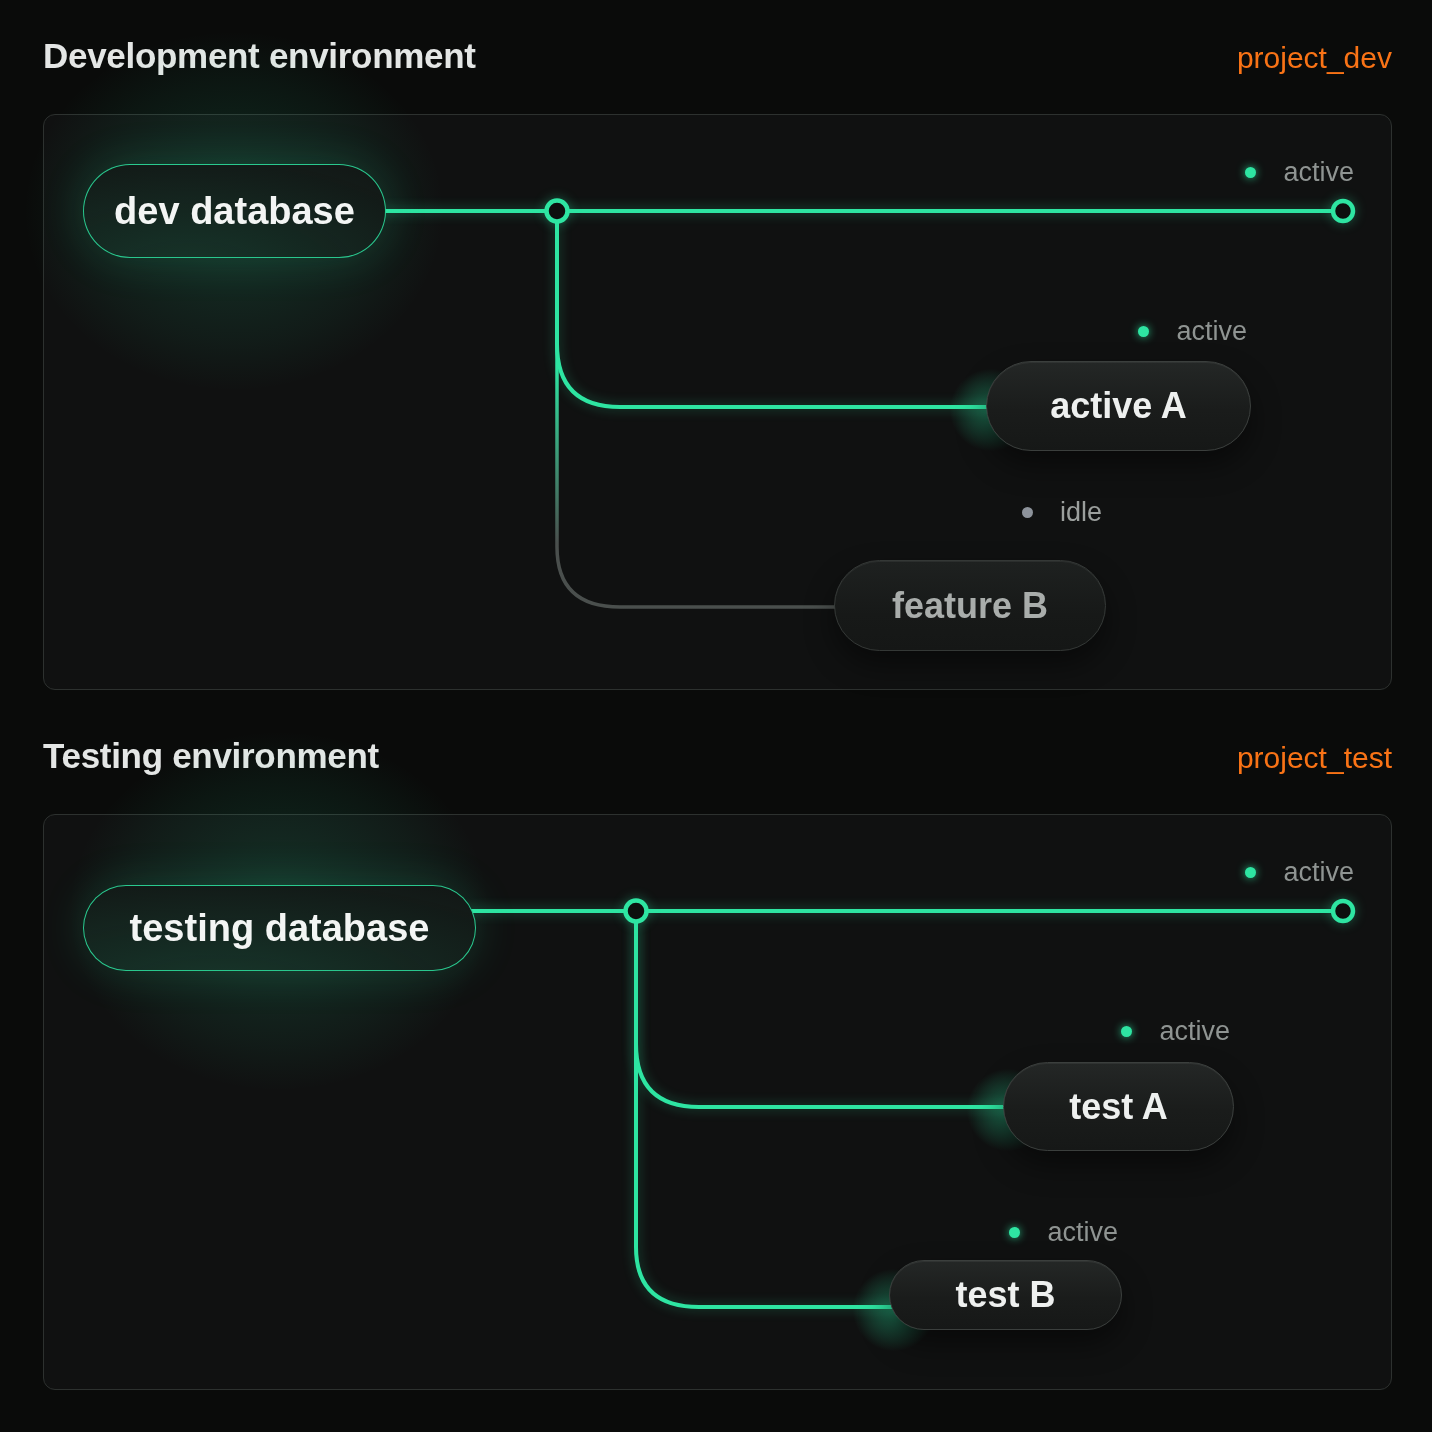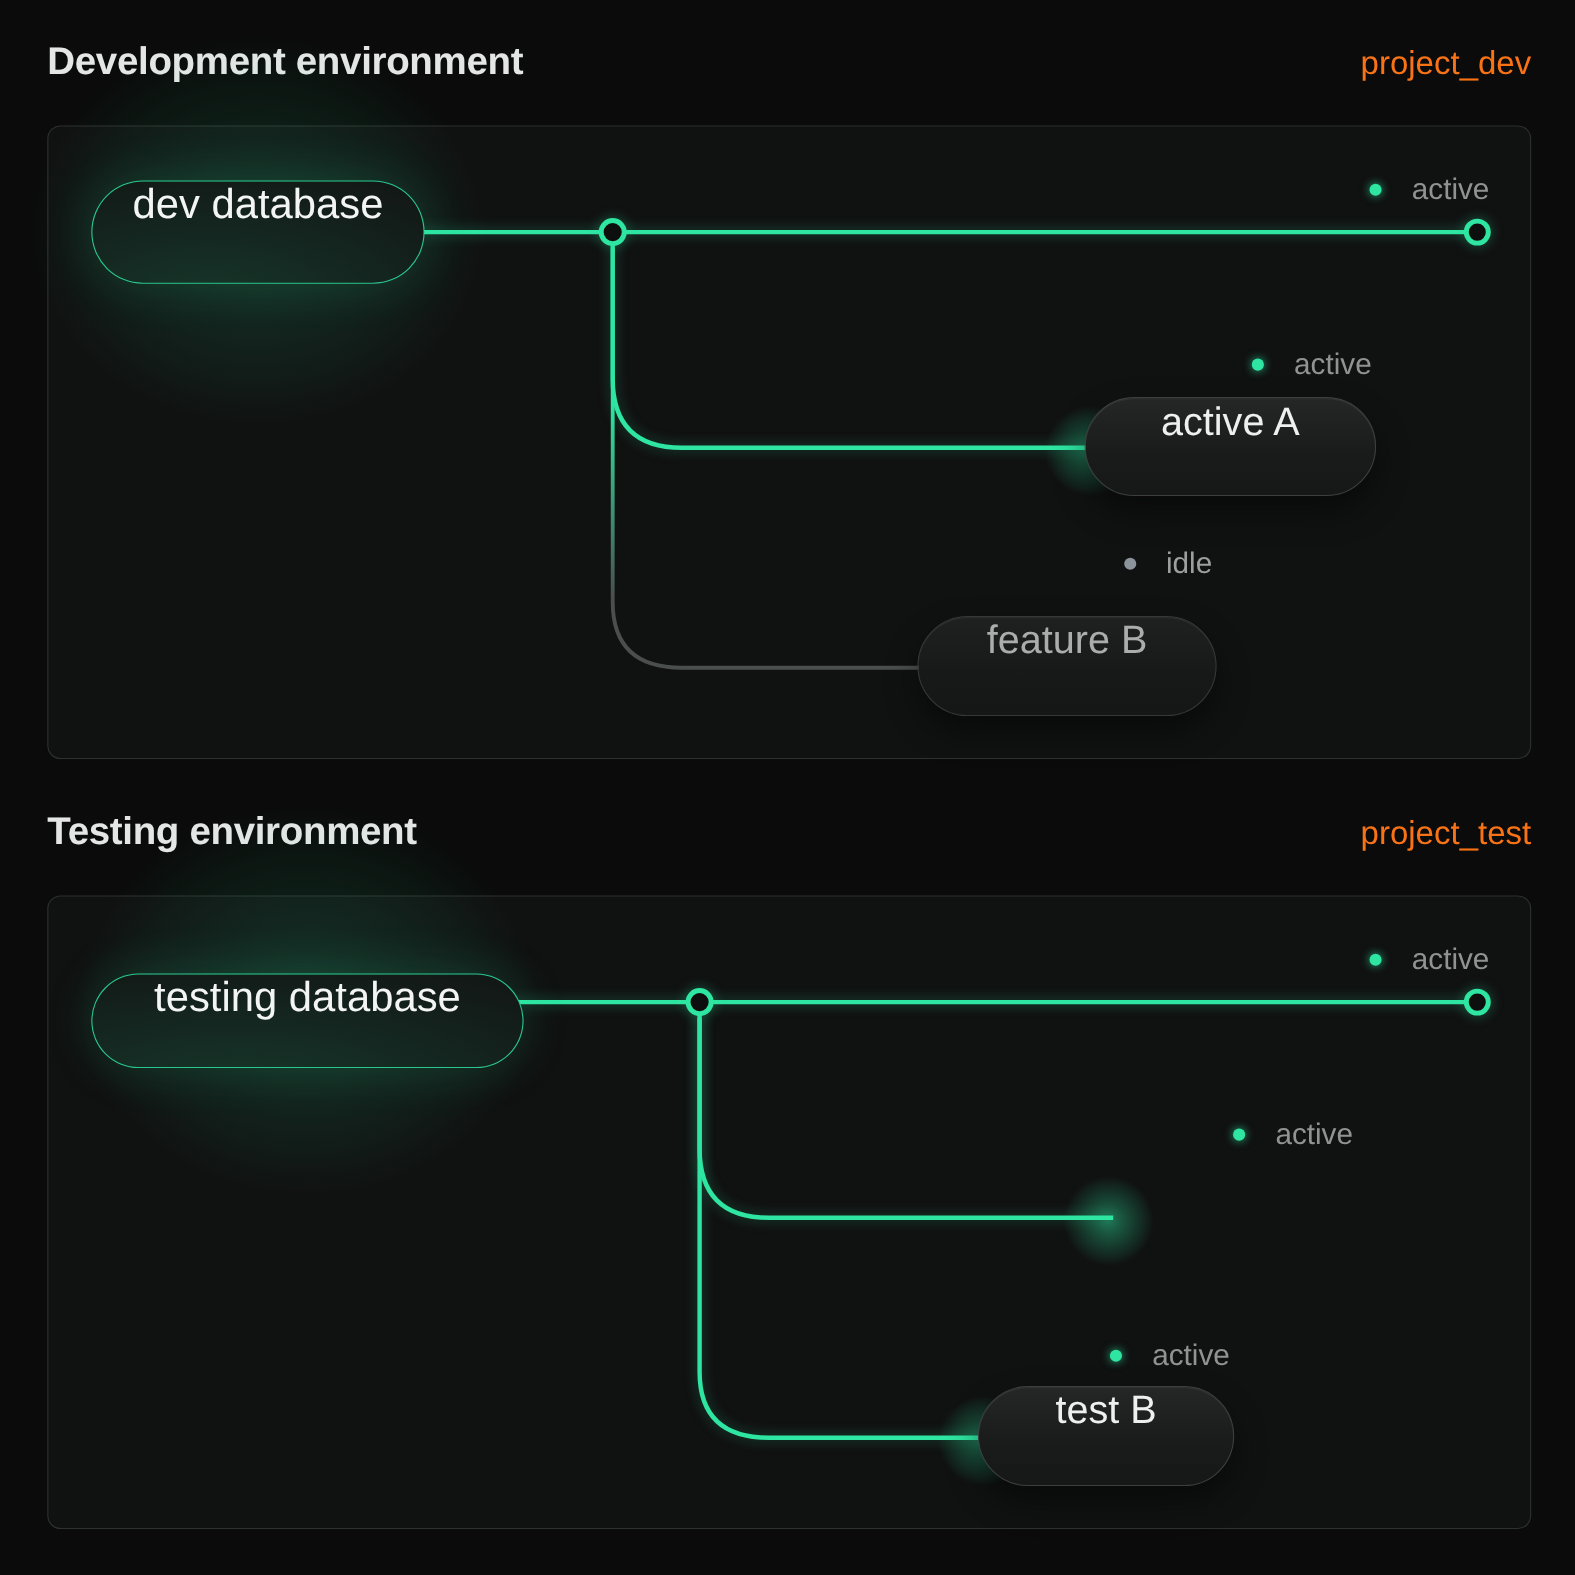--- a/index.html
+++ b/index.html
@@ -34,22 +34,22 @@
   }
   .graph{position:absolute;left:0;top:0;}
   .main-line{stroke:var(--accent-green);stroke-width:4;fill:none;
     filter:drop-shadow(0 0 6px rgba(46,229,162,0.40));}
   .branch-line-active{stroke:var(--accent-green);stroke-width:4;fill:none;
     filter:drop-shadow(0 0 6px rgba(46,229,162,0.35));}
   .branch-line-idle{stroke-width:3.5;fill:none;}
   .node-ring{stroke:var(--accent-green);stroke-width:4.5;fill:#0d0f0e;
     filter:drop-shadow(0 0 6px rgba(46,229,162,0.35));}
   .pill{
-    position:absolute;display:flex;justify-content:center;
-    border-radius:999px;font-size:36px;font-weight:400;color:#eef0ef;white-space:nowrap;
+    position:absolute;display:flex;align-items:center;justify-content:center;
+    border-radius:999px;font-size:36px;font-weight:700;color:#eef0ef;white-space:nowrap;
   }
   .pill.db{
     font-size:38px;color:#f3f5f4;
     background:
       radial-gradient(150% 220% at 35% 120%, rgba(46,229,162,0.16), rgba(46,229,162,0.03) 55%, rgba(0,0,0,0) 72%),
       #121514;
     border:1.5px solid rgba(46,229,162,0.85);
     box-shadow:0 0 46px rgba(46,229,162,0.16);
   }
   .pill.branch{
@@ -159,22 +159,25 @@
 
     <div class="status" style="top:38px;right:37px;">
       <span class="dot"></span>
       <span>active</span>
     </div>
 
     <div class="status" style="top:197px;right:161px;">
       <span class="dot"></span>
       <span>active</span>
     </div>
+    <div class="pill branch" style="left:959px;top:247px;width:231px;height:89px;">
+      <span>test A</span>
+    </div>
 
     <div class="status" style="top:398px;right:273px;">
       <span class="dot"></span>
       <span>active</span>
     </div>
-    <div class="pill branch" style="left:845px;top:445px;width:233px;height:91px;">
+    <div class="pill branch" style="left:845px;top:445px;width:233px;height:70px;">
       <span>test B</span>
     </div>
   </div>
 </div>
 
 </body></html>

